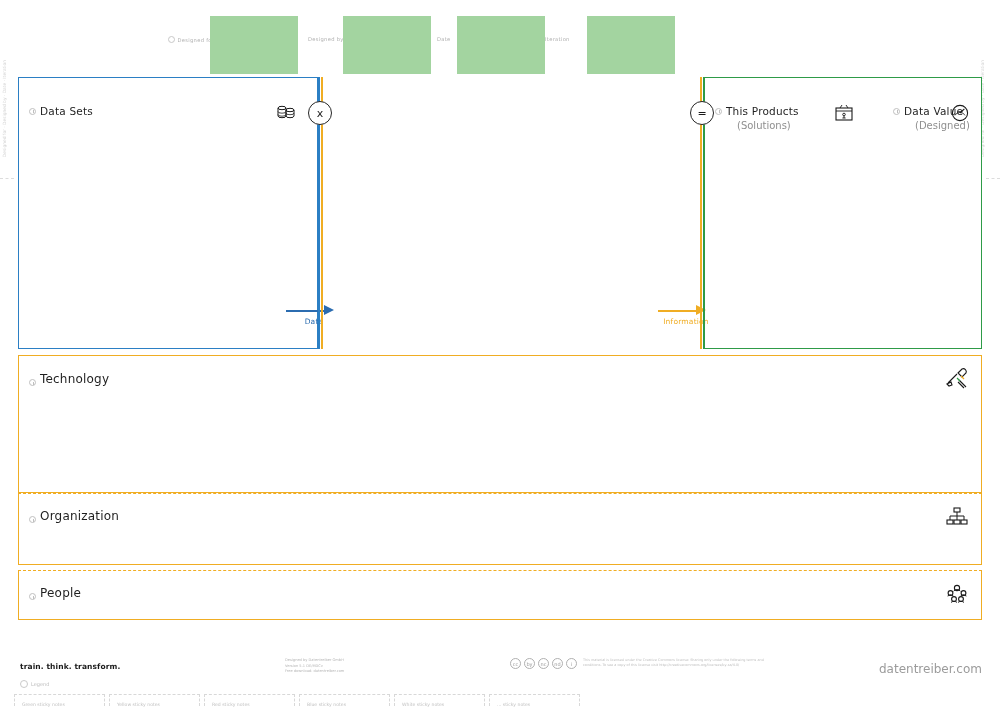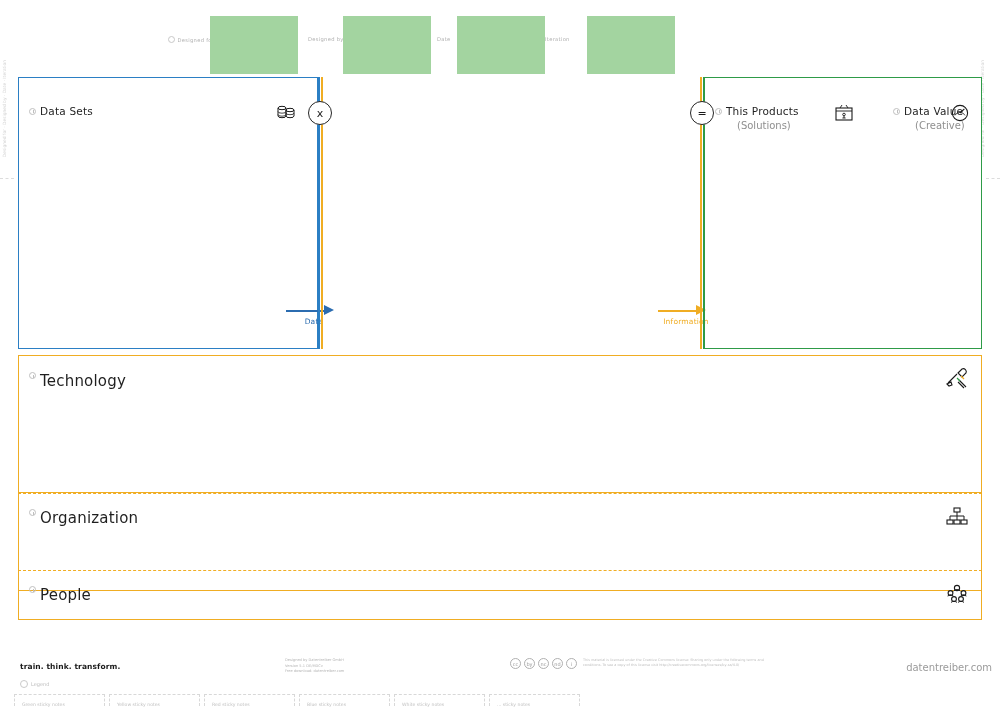--- a/index.html
+++ b/index.html
@@ -115,33 +115,33 @@
   #flow-data .lbl { color: #2b6cb0; }
   #flow-info { left: 640px; top: 228px; }
   #flow-info .shaft { background: #f0ad23; }
   #flow-info .head { border-left-color: #f0ad23; }
   #flow-info .lbl { color: #f0ad23; }
 
   
   #enablers { position: absolute; left: 18px; top: 355px; width: 964px; height: 265px; }
   .en-row { position: absolute; left: 0; width: 964px; }
   #row-technology  { top: 0;   height: 138px; border: 1.6px solid #f0ad23; }
-  #row-organization { top: 138px; height: 98px; border: 1.6px solid #f0ad23; border-top: none; }
+  #row-organization { top: 138px; height: 72px; border: 1.6px solid #f0ad23; border-top: none; }
   #row-people      { top: 215px; height: 50px; border: 1.6px solid #f0ad23; border-top: none; padding-left: 20px; }
   .en-divider {
     position: absolute; left: 0; width: 964px; height: 0;
     border-top: 1.3px dashed #f0ad23; z-index: 4;
   }
   #div-1 { top: 138px; }
   #div-2 { top: 215px; }
 
   .en-title {
     position: absolute; left: 10px; top: 16px;
-    font-size: 15px; color: #1f1f1f; letter-spacing: 0.2px;
-    display: flex; align-items: flex-start; white-space: nowrap;
+    font-size: 12px; color: #1f1f1f; letter-spacing: 0.2px;
+    display: flex; align-items: flex-end; white-space: nowrap;
   }
   .en-title .info-dot {
     display: inline-block; width: 7px; height: 7px; border: 0.7px solid #bfbfbf;
     border-radius: 50%; margin-right: 4px; flex: none; position: relative;
   }
   .en-title .info-dot::after {
     content: ""; position: absolute; left: 2.6px; top: 1.6px;
     width: 1.4px; height: 3.4px; background: #bfbfbf;
   }
   .en-icon { position: absolute; right: 12px; width: 24px; height: 24px; }
@@ -160,21 +160,21 @@
   #license .cc-badges { display: flex; gap: 3px; }
   #license .cc-badge {
     width: 11px; height: 11px; border-radius: 50%; border: 0.8px solid #b0b0b0;
     display: flex; align-items: center; justify-content: center;
     font-size: 5px; color: #9a9a9a; flex: none;
   }
   #license .cc-text {
     margin-left: 6px; font-size: 3.4px; color: #bdbdbd; line-height: 1.6;
     max-width: 200px;
   }
-  #site-url { position: absolute; right: 4px; top: 40px; font-size: 10px; color: #9b9b9b; }
+  #site-url { position: absolute; right: 14px; top: 40px; font-size: 12px; color: #9b9b9b; }
 
   #legend-head {
     position: absolute; left: 20px; top: 58px;
     font-size: 5px; color: #c0c0c0; display: flex; align-items: center;
   }
   #legend-head .info-dot {
     display: inline-block; width: 8px; height: 8px; border: 0.7px solid #cacaca;
     border-radius: 50%; margin-right: 3px; flex: none;
   }
   #legend-row { position: absolute; left: 14px; top: 72px; width: 570px; display: flex; }
@@ -270,21 +270,21 @@
           <circle cx="11" cy="12.5" r="1.3" fill="none" stroke="#1a1a1a" stroke-width="0.9"></circle>
           <path d="M11 13.8 v2.2 M9.4 16 h3.2" stroke="#1a1a1a" stroke-width="0.9"></path>
         </svg>
       </span>
 
       <div class="col-head" style="left:188px;">
         <div class="col-title">
           <span class="info-dot"></span>
           <span>Data Value</span>
         </div>
-        <div class="col-sub">(Creative)</div>
+        <div class="col-sub">(Designed)</div>
       </div>
       <span class="col-icon" style="right:10px; top:24px;">
         <svg viewBox="0 0 22 22" width="22" height="22">
           <circle cx="11" cy="11" r="7.6" fill="none" stroke="#1a1a1a" stroke-width="1.1"></circle>
           <path d="M11 11 L15.4 6.8" stroke="#1a1a1a" stroke-width="1.1"></path>
           <path d="M6 13.4 a5.6 5.6 0 0 1 10 0" fill="none" stroke="#1a1a1a" stroke-width="0.8"></path>
         </svg>
       </span>
 
     </div>

